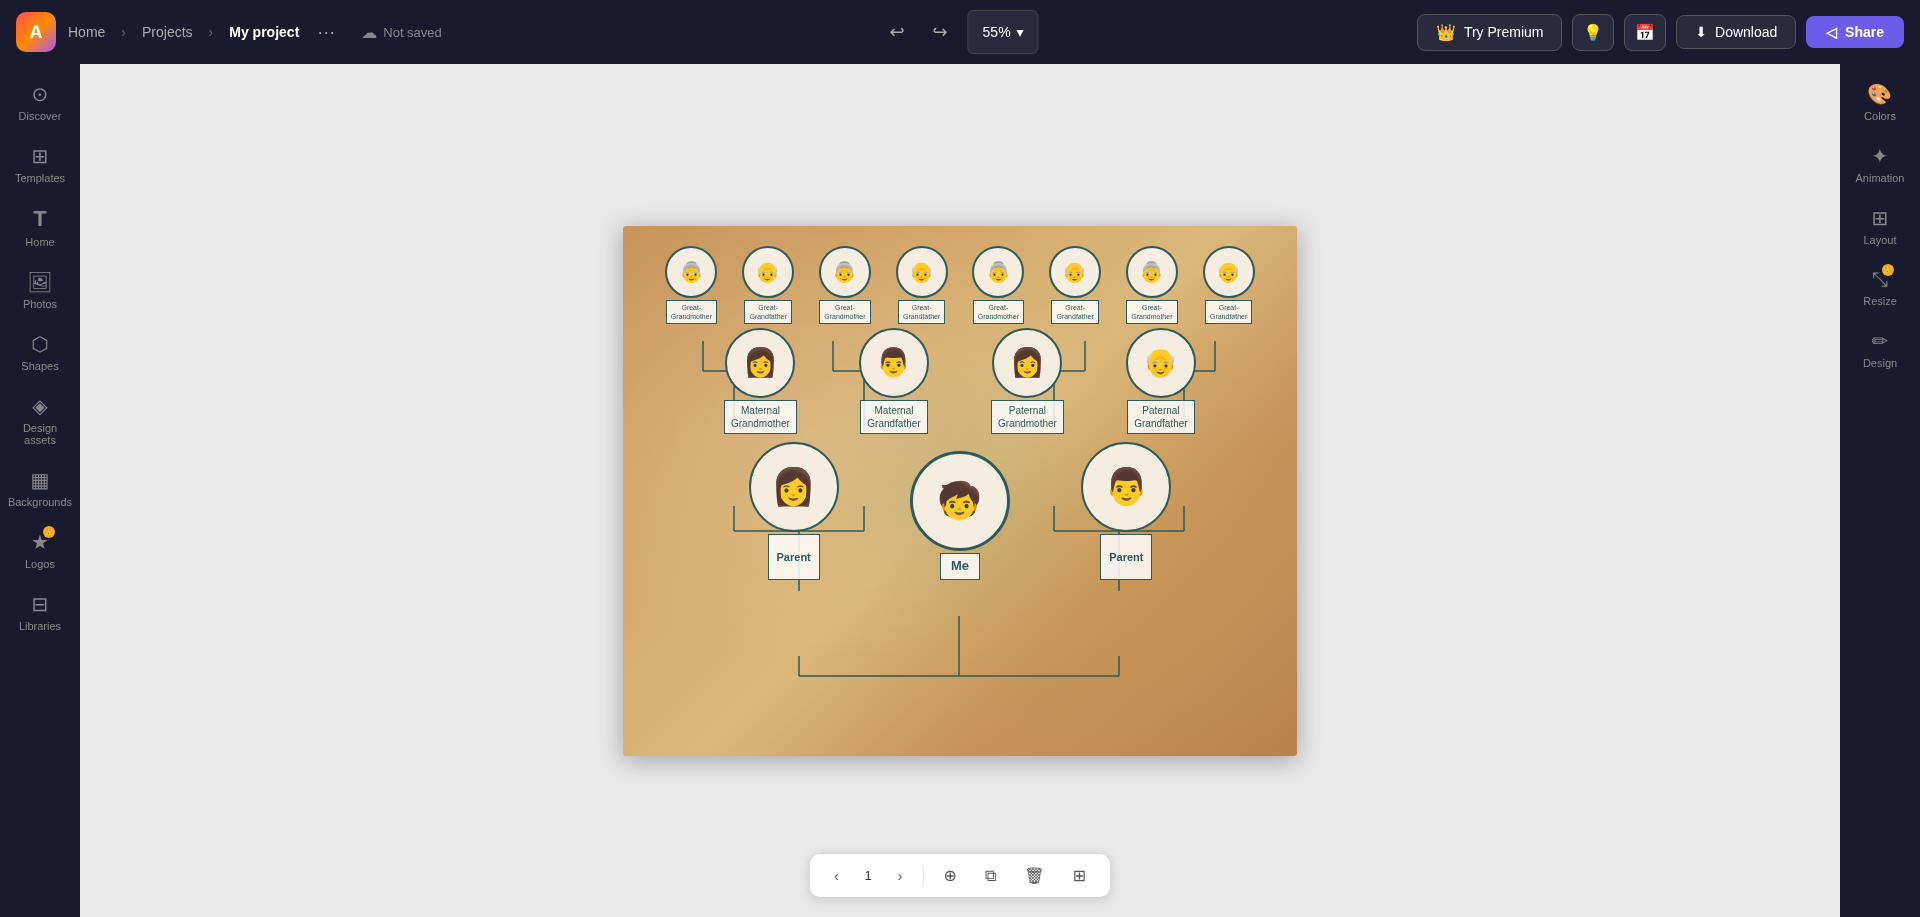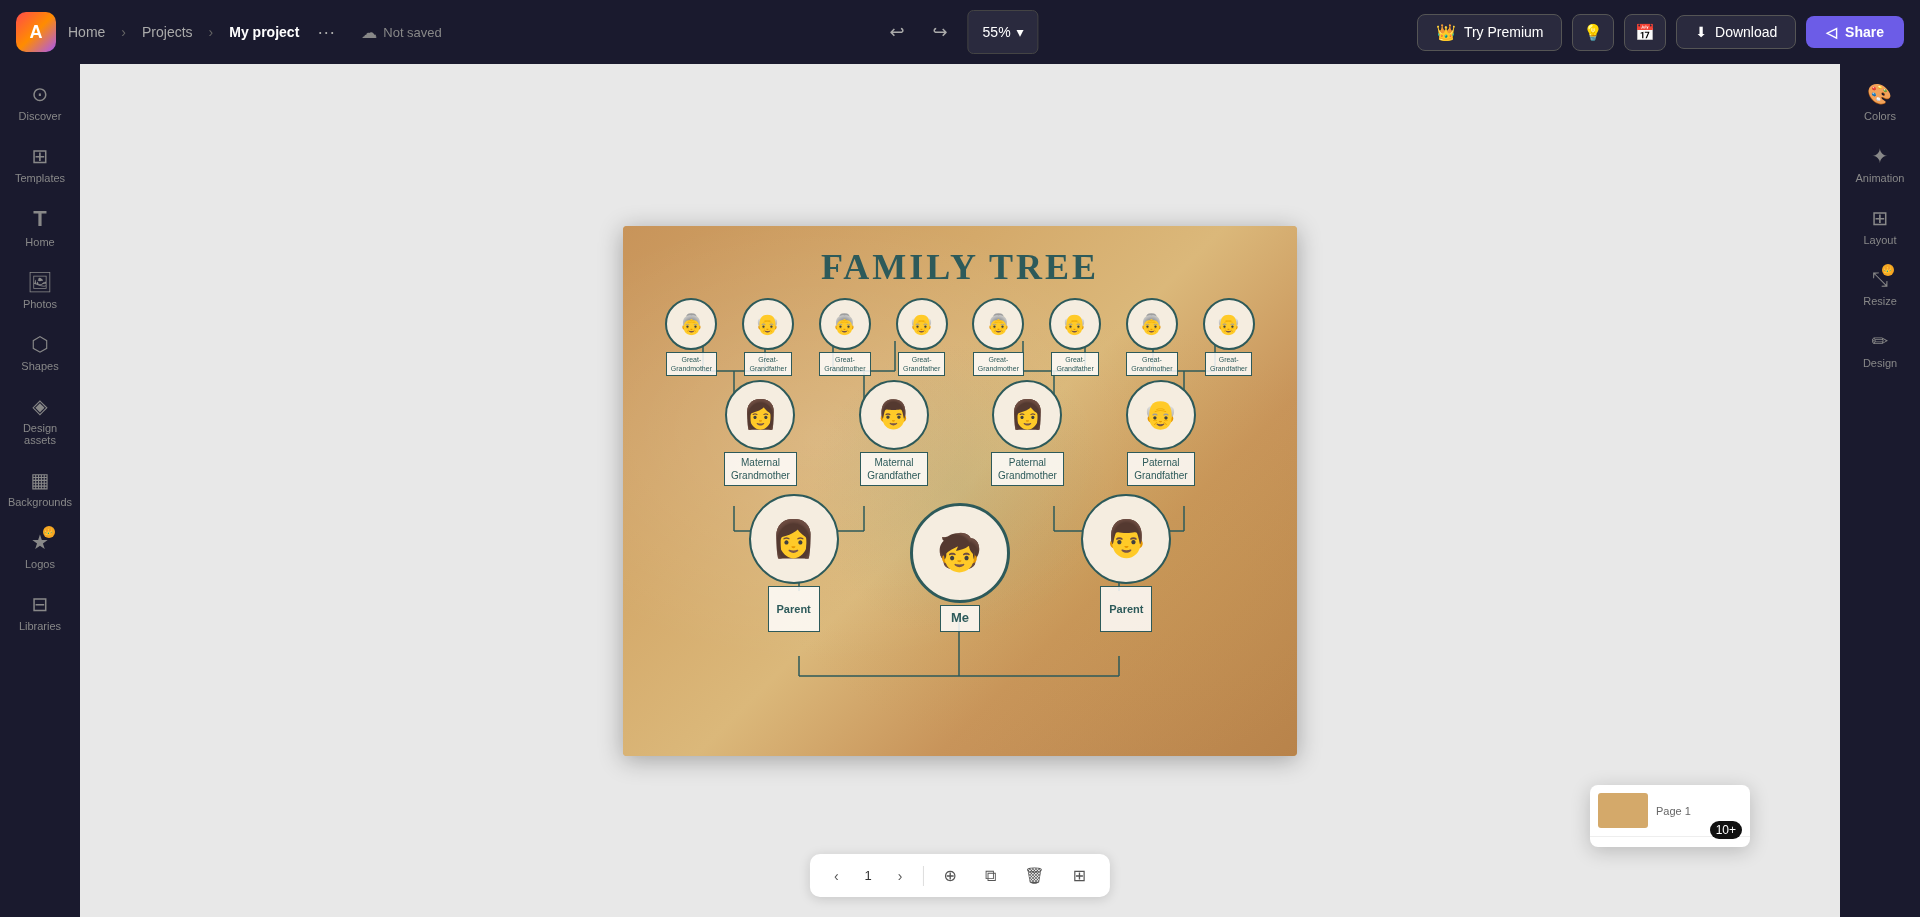--- a/index.html
+++ b/index.html
@@ -304,21 +304,20 @@
       <span>Libraries</span>
     </div>
   </div>
 
   <div class="canvas-area">
     <div class="canvas-doc">
       <div class="canvas-bg"></div>
       <div class="canvas-watermark"></div>
 
       <div class="canvas-content">
-        <div class="family-tree-title">FAMILY TREE</div>
 
         <svg class="tree-svg" viewBox="0 0 674 530">
 
           <line x1="80" y1="115" x2="80" y2="145" stroke="#2d5a5a" stroke-width="1.5"></line>
           <line x1="142" y1="115" x2="142" y2="145" stroke="#2d5a5a" stroke-width="1.5"></line>
           <line x1="80" y1="145" x2="142" y2="145" stroke="#2d5a5a" stroke-width="1.5"></line>
           <line x1="111" y1="145" x2="111" y2="205" stroke="#2d5a5a" stroke-width="1.5"></line>
 
           <line x1="210" y1="115" x2="210" y2="145" stroke="#2d5a5a" stroke-width="1.5"></line>
           <line x1="272" y1="115" x2="272" y2="145" stroke="#2d5a5a" stroke-width="1.5"></line>
@@ -456,29 +455,20 @@
       <button class="page-nav-btn">‹</button>
       <span class="page-num">1</span>
       <button class="page-nav-btn">›</button>
       <div class="page-divider"></div>
       <button class="page-action-btn">⊕</button>
       <button class="page-action-btn">⧉</button>
       <button class="page-action-btn">🗑</button>
       <button class="page-action-btn">⊞</button>
     </div>
 
-    <div class="thumbnail-panel">
-      <div class="thumbnail-item">
-        <div class="thumb-img"></div>
-        <span style="font-size:11px;color:#666;">Page 1</span>
-      </div>
-      <div style="position:relative;height:10px;">
-        <span class="thumb-num">10+</span>
-      </div>
-    </div>
   </div>
 
   <div class="right-sidebar">
     <div class="sidebar-item">
       <span class="sidebar-item-icon">🎨</span>
       <span>Colors</span>
     </div>
     <div class="sidebar-item">
       <span class="sidebar-item-icon">✦</span>
       <span>Animation</span>

